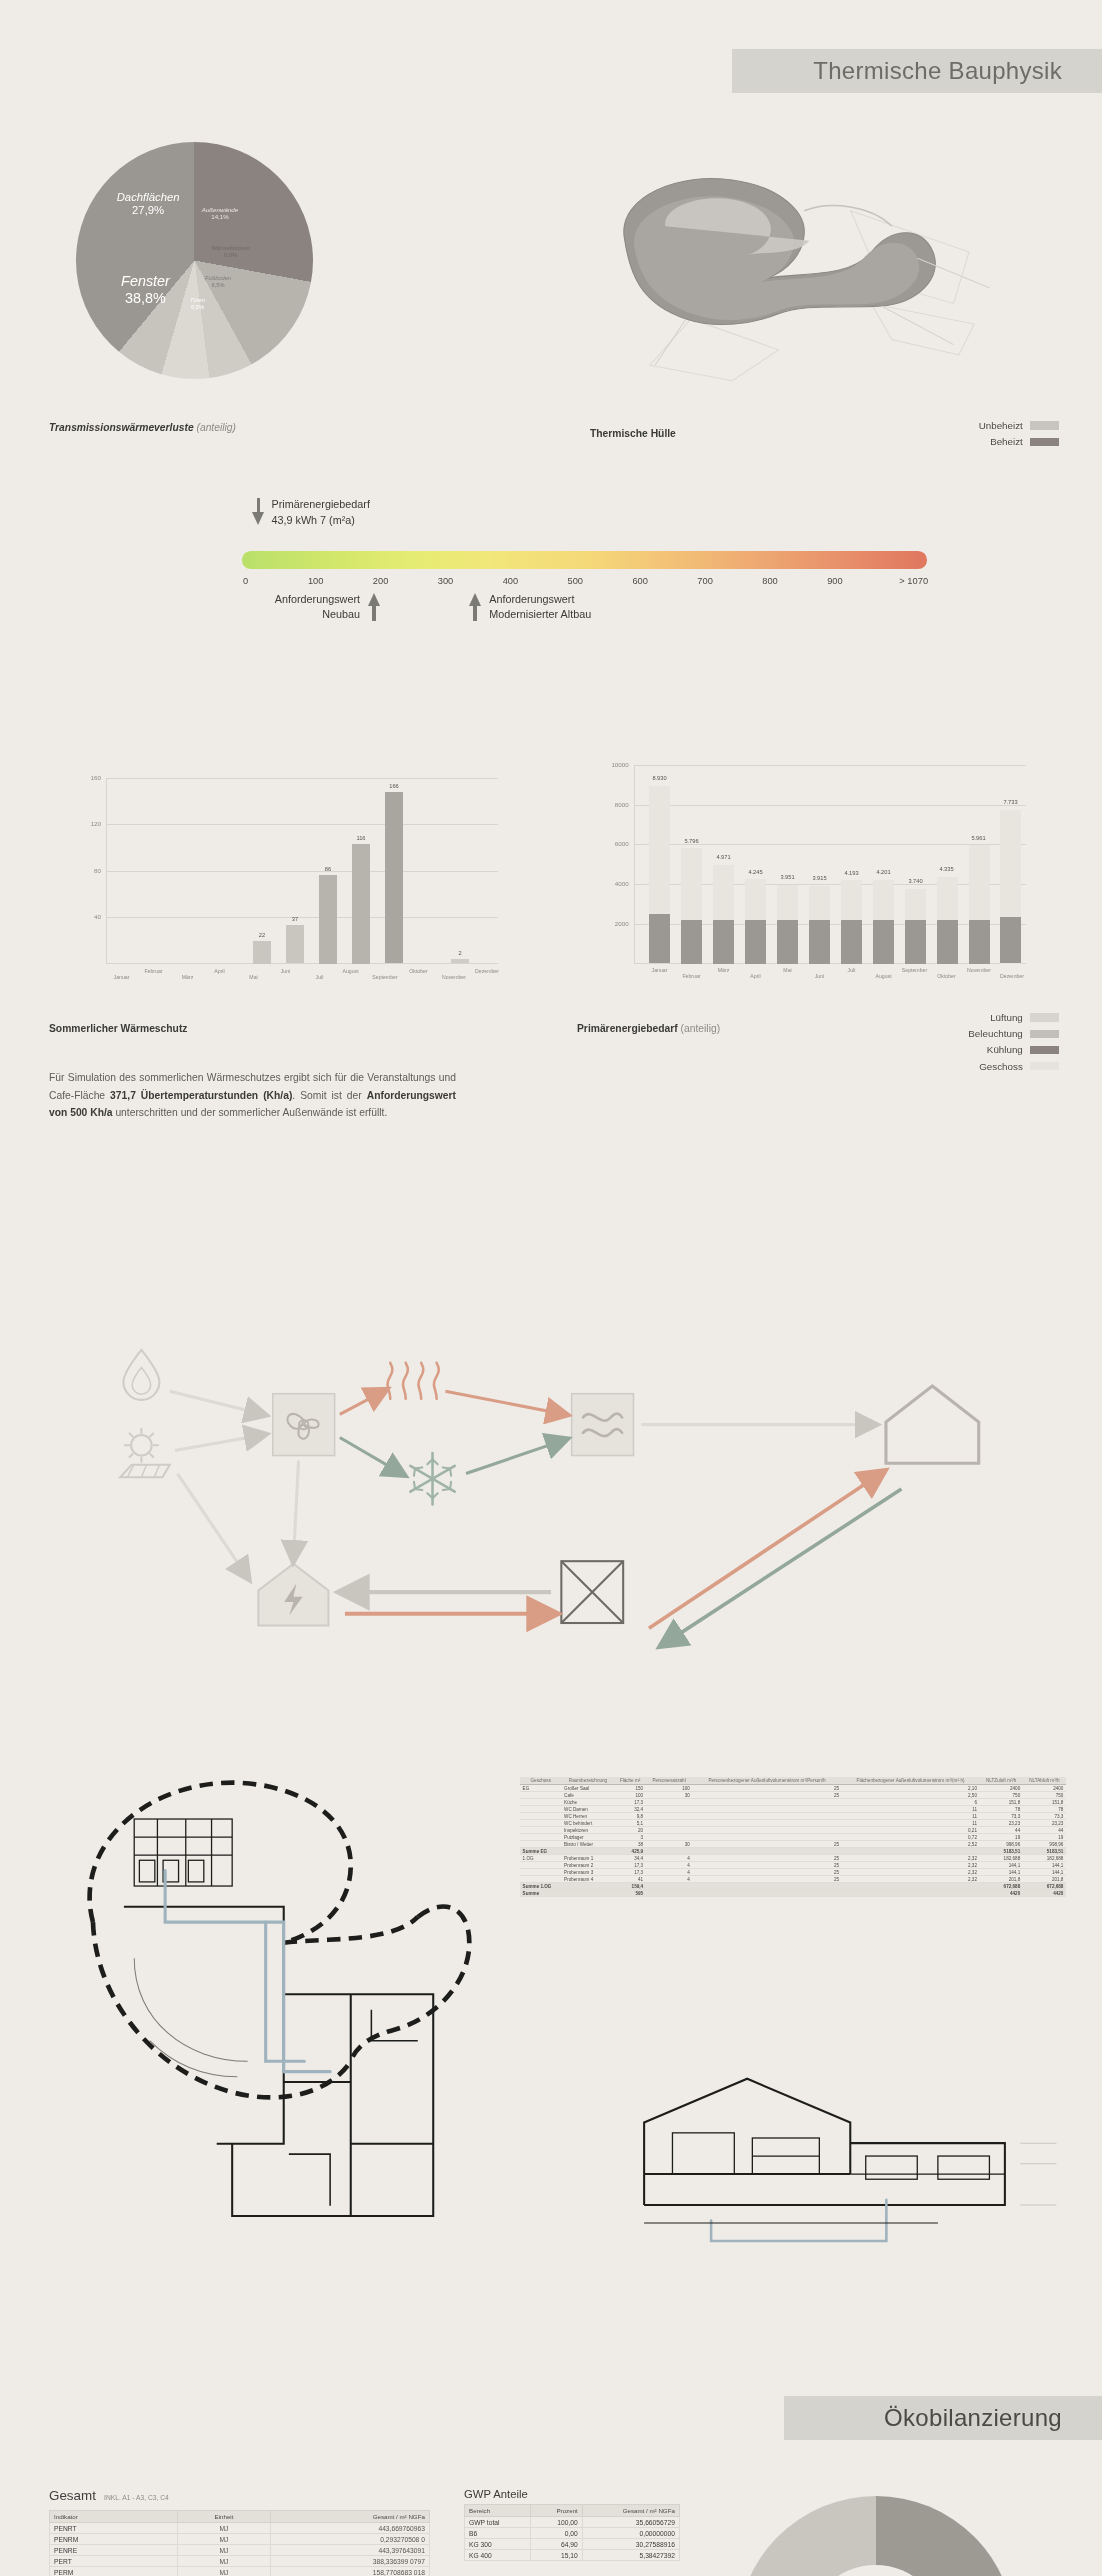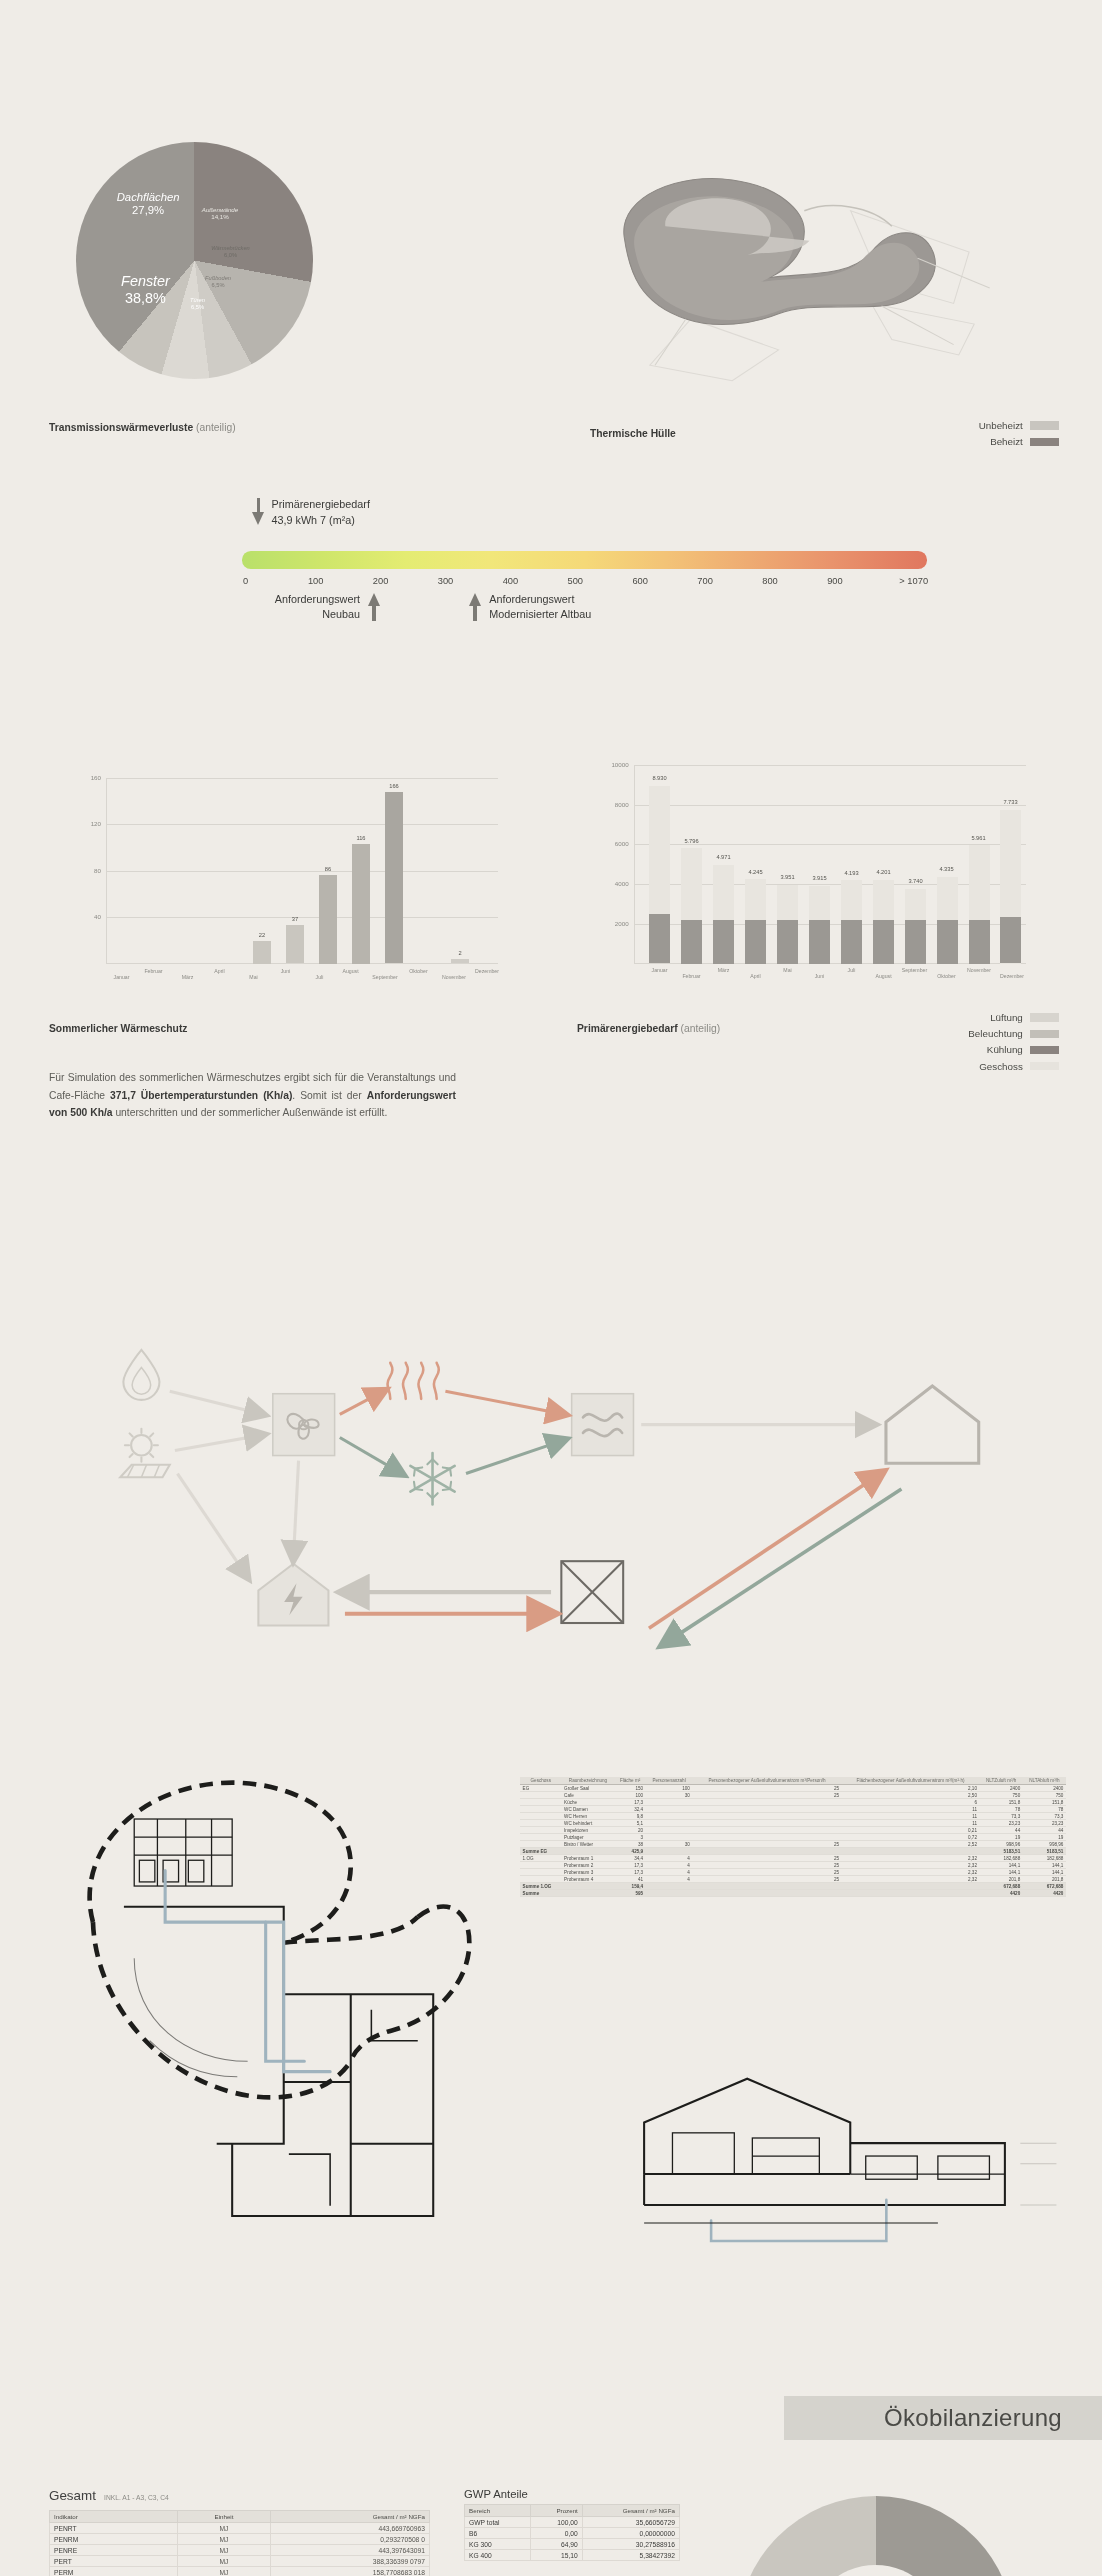--- a/index.html
+++ b/index.html
@@ -119,20 +119,23 @@
   .donut::after {
     content:""; position:absolute; left:50%; top:50%; width:139px; height:139px;
     margin:-70px 0 0 -70px; border-radius:50%; background:#efece7;
   }
 </style>
 </head>
 <body>
 
 <div class="page">
 
+  <div class="banner" style="top:49px; width:371px;">
+    <span class="b-light">Thermische Bauphysik</span>
+  </div>
 
   <div class="pie-wrap" style="left:76px; top:142px;">
     <div class="pie"></div>
 
     <div class="pie-label" style="left:20.6px; top:49px; width:103px; font-size:11.3px;">
       <span class="pl-name">Dachflächen</span>
       <span class="pl-val">27,9%</span>
     </div>
     <div class="pie-label" style="left:103px; top:64px; width:82px; font-size:6.2px; color:#e9e7e2;">
       <span class="pl-name">Außenwände</span>
@@ -149,21 +152,21 @@
     <div class="pie-label" style="left:88px; top:155px; width:67px; font-size:5.7px; color:#ffffff;">
       <span class="pl-name">Türen</span>
       <span class="pl-val">6,5%</span>
     </div>
     <div class="pie-label" style="left:18px; top:131px; width:103px; font-size:14.4px;">
       <span class="pl-name">Fenster</span>
       <span class="pl-val">38,8%</span>
     </div>
   </div>
 
-  <div class="cap" style="position:absolute; left:49px; top:422px;">
+  <div class="cap" style="position:absolute; left:49px; top:422px;font-style:italic;">
     <b>Transmissionswärmeverluste</b>
     <span class="muted">(anteilig)</span>
   </div>
 
   <div style="position:absolute; left:562px; top:149px; width:428px; height:242px;">
     <svg width="428" height="242" viewBox="0 0 830 470">
       <g opacity="0.55" fill="none" stroke="#cdcac4" stroke-width="2">
         <path d="M560 120 L790 200 L760 300 L620 260 Z"></path>
         <path d="M600 300 L800 340 L770 400 L640 370 Z"></path>
         <path d="M250 330 L170 420 L330 450 L420 390 Z"></path>

